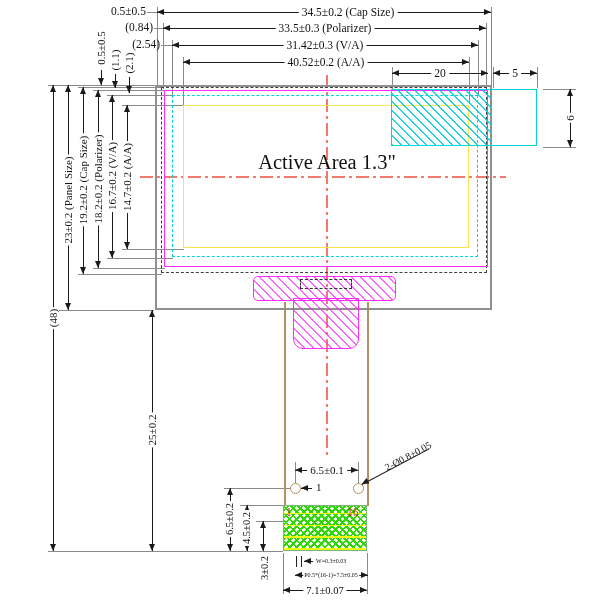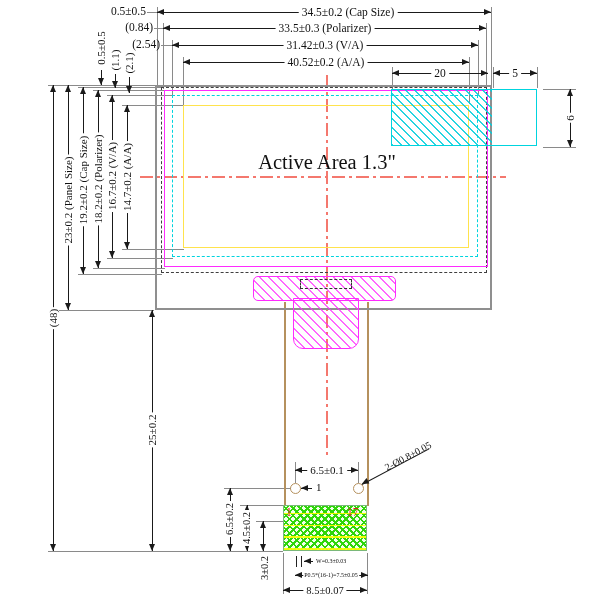--- a/index.html
+++ b/index.html
@@ -116,21 +116,21 @@
 
   <div class="rect fpc" style="left:253px;top:276px;width:141px;height:23px;border-radius:5px;"></div>
   <div class="rect fpc" style="left:293px;top:298px;width:64px;height:49px;border-radius:0 0 10px 10px;"></div>
   <div class="dashrect" style="left:300px;top:279px;width:50px;height:8px;"></div>
 
   <div class="hole" style="left:290px;top:483px;"></div>
   <div class="hole" style="left:353px;top:483px;"></div>
 
   <div class="green" style="left:283px;top:505px;width:82px;height:44px;"></div>
   <div class="pin" style="left:286px;top:506px;">1</div>
-  <div class="pin" style="left:347px;top:506px;">17</div>
+  <div class="pin" style="left:347px;top:506px;">16</div>
 
   <div class="hd" style="left:157px;top:12px;width:334px;"></div>
   <span class="hlab" style="left:324px;top:12px;margin-left:24px;">34.5±0.2 (Cap Size)</span>
   <div class="hd" style="left:163px;top:28px;width:323px;"></div>
   <span class="hlab" style="left:325px;top:28px;">33.5±0.3 (Polarizer)</span>
   <div class="hd" style="left:172px;top:45px;width:306px;"></div>
   <span class="hlab" style="left:325px;top:45px;">31.42±0.3 (V/A)</span>
   <div class="hd" style="left:183px;top:62px;width:286px;"></div>
   <span class="hlab" style="left:326px;top:62px;">40.52±0.2 (A/A)</span>
   <div class="hd" style="left:392px;top:73px;width:96px;"></div>
@@ -177,19 +177,19 @@
   <span class="rlab bg small" style="left:230px;top:519px;">6.5±0.2</span>
   <div class="vd" style="left:247px;top:505px;height:46px;"></div>
   <span class="rlab bg small" style="left:247px;top:528px;">4.5±0.2</span>
   <div class="vd" style="left:263px;top:521px;height:30px;"></div>
   <span class="rlab small" style="left:265px;top:568px;">3±0.2</span>
   <div class="hd onlyl" style="left:304px;top:561px;width:9px;"></div>
   <span class="hlab left tiny" style="left:315px;top:561px;background:none;">W=0.3±0.03</span>
   <div class="hd" style="left:295px;top:575px;width:73px;"></div>
   <span class="hlab tiny" style="left:331px;top:575px;">P0.5*(16-1)=7.5±0.05</span>
   <div class="hd" style="left:283px;top:590px;width:84px;"></div>
-  <span class="hlab" style="left:325px;top:590px;font-size:10.5px;">8.5±0.07</span>
+  <span class="hlab" style="left:325px;top:590px;font-size:10.5px;">7.1±0.07</span>
 
   <div class="ctext">
     <div>Active Area 1.3"</div>
   </div>
 
 </div>
 
 </body></html>

